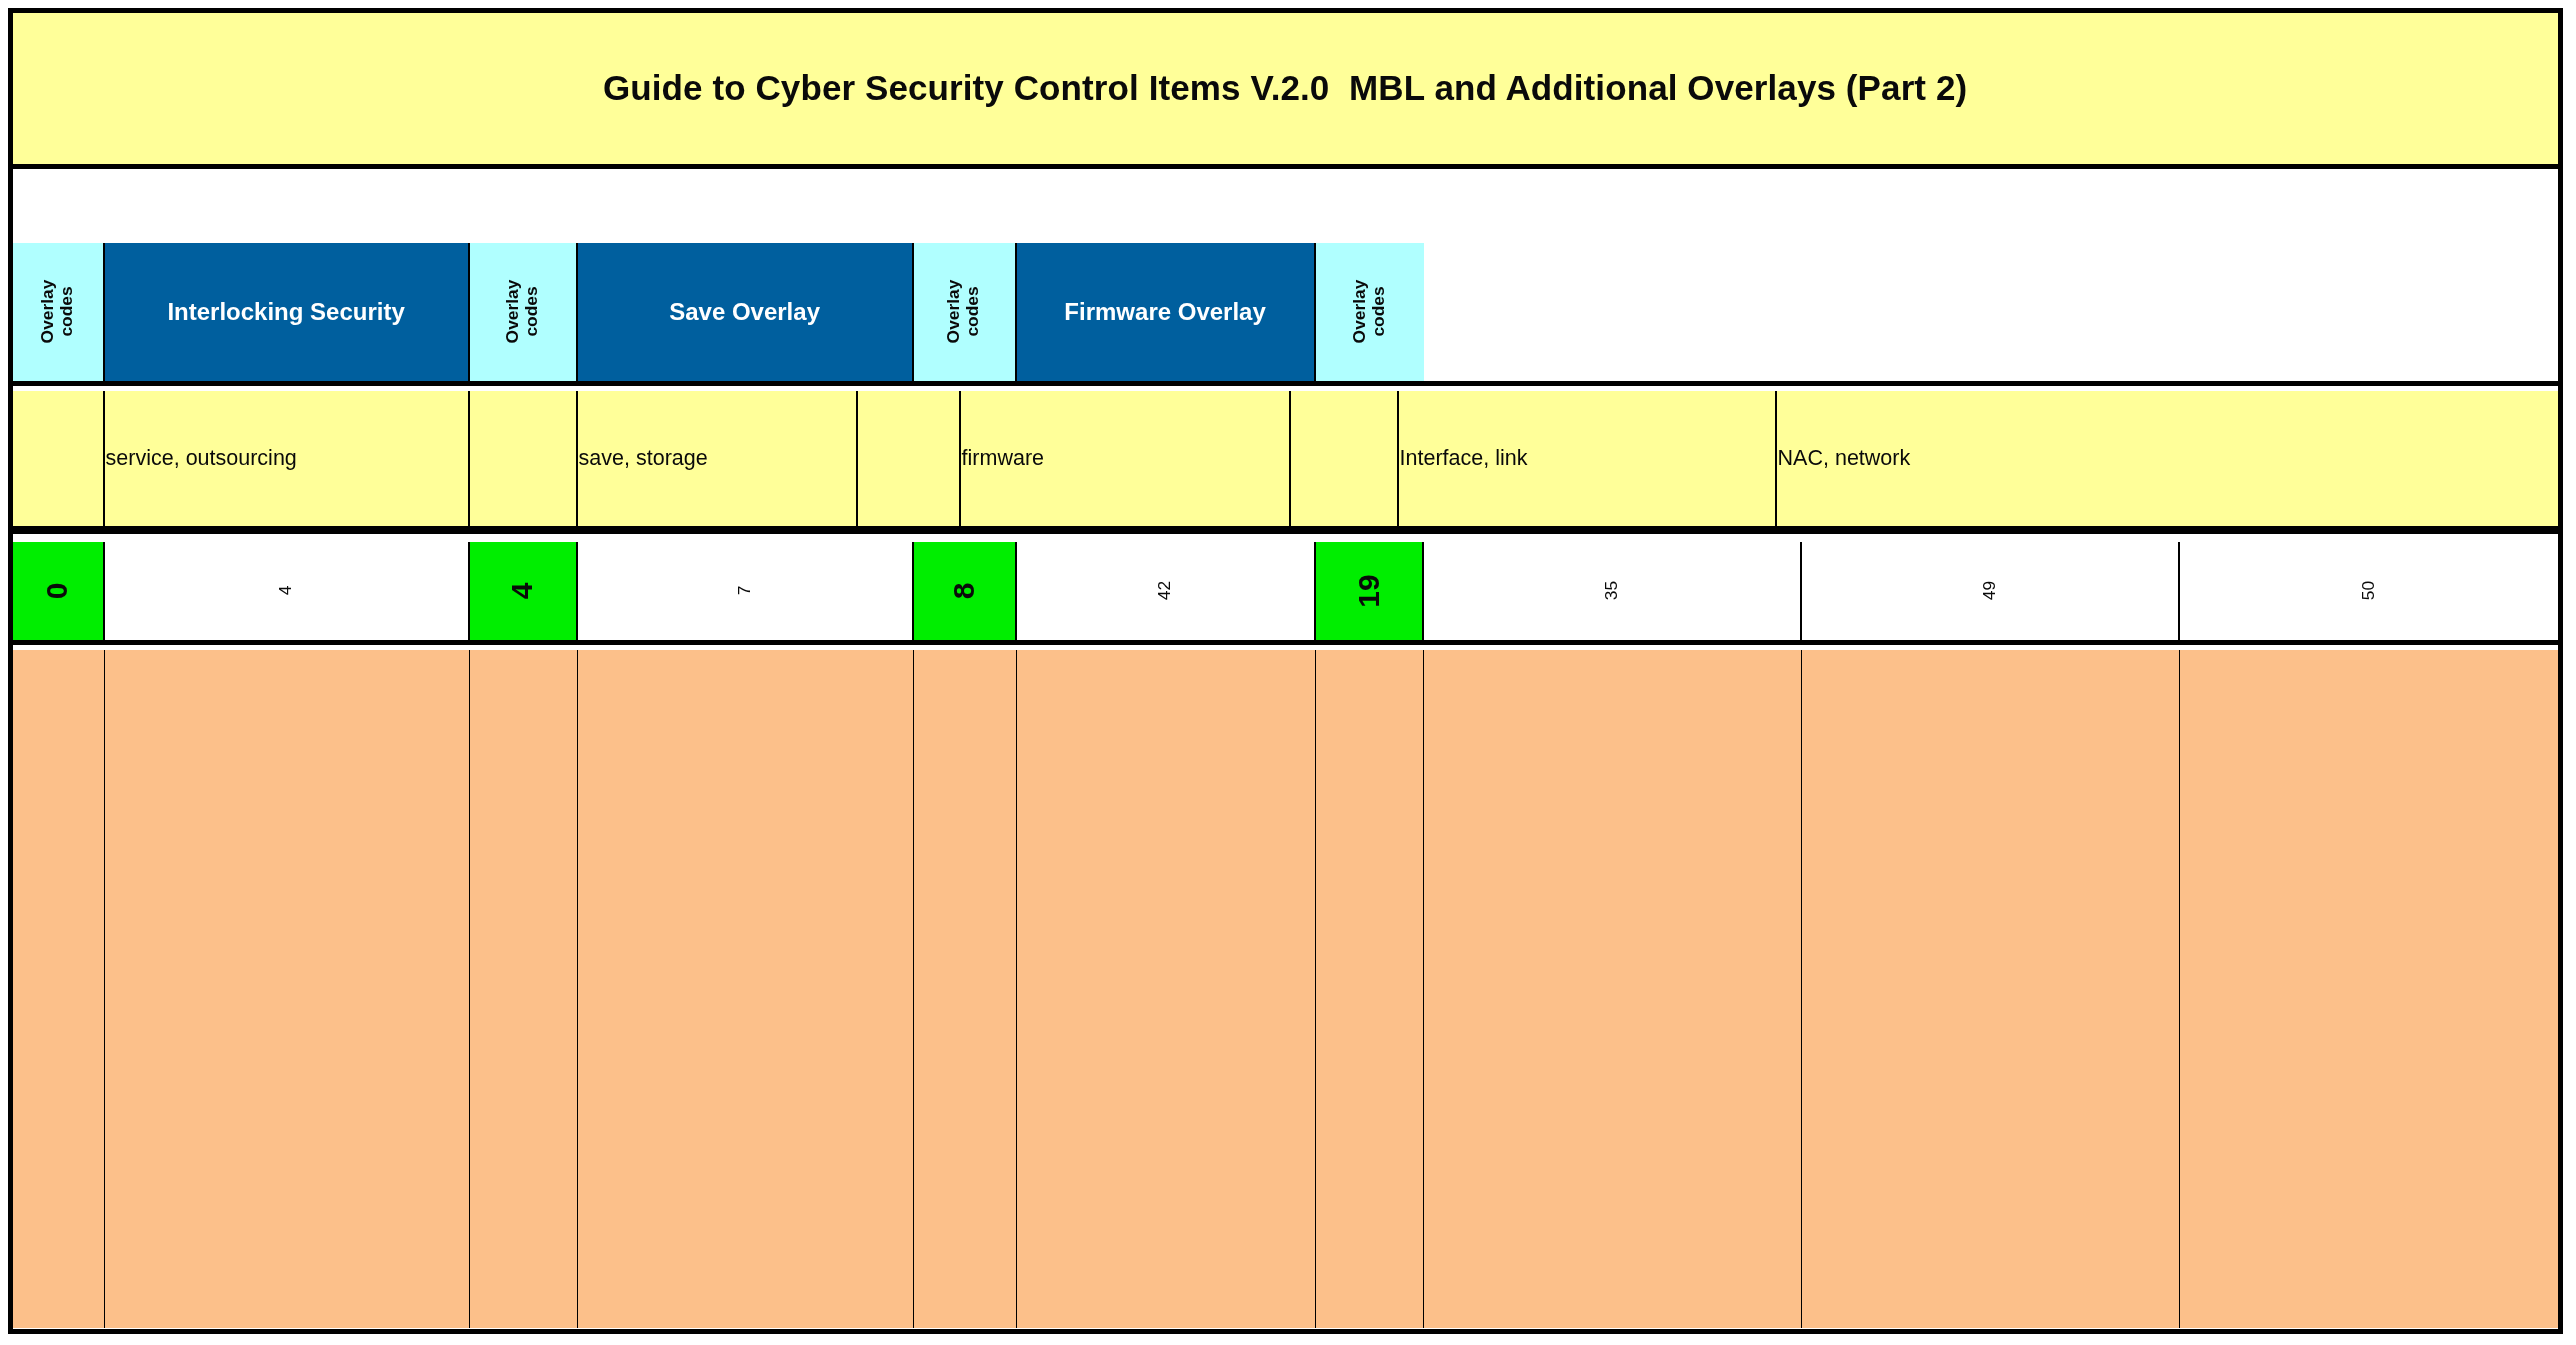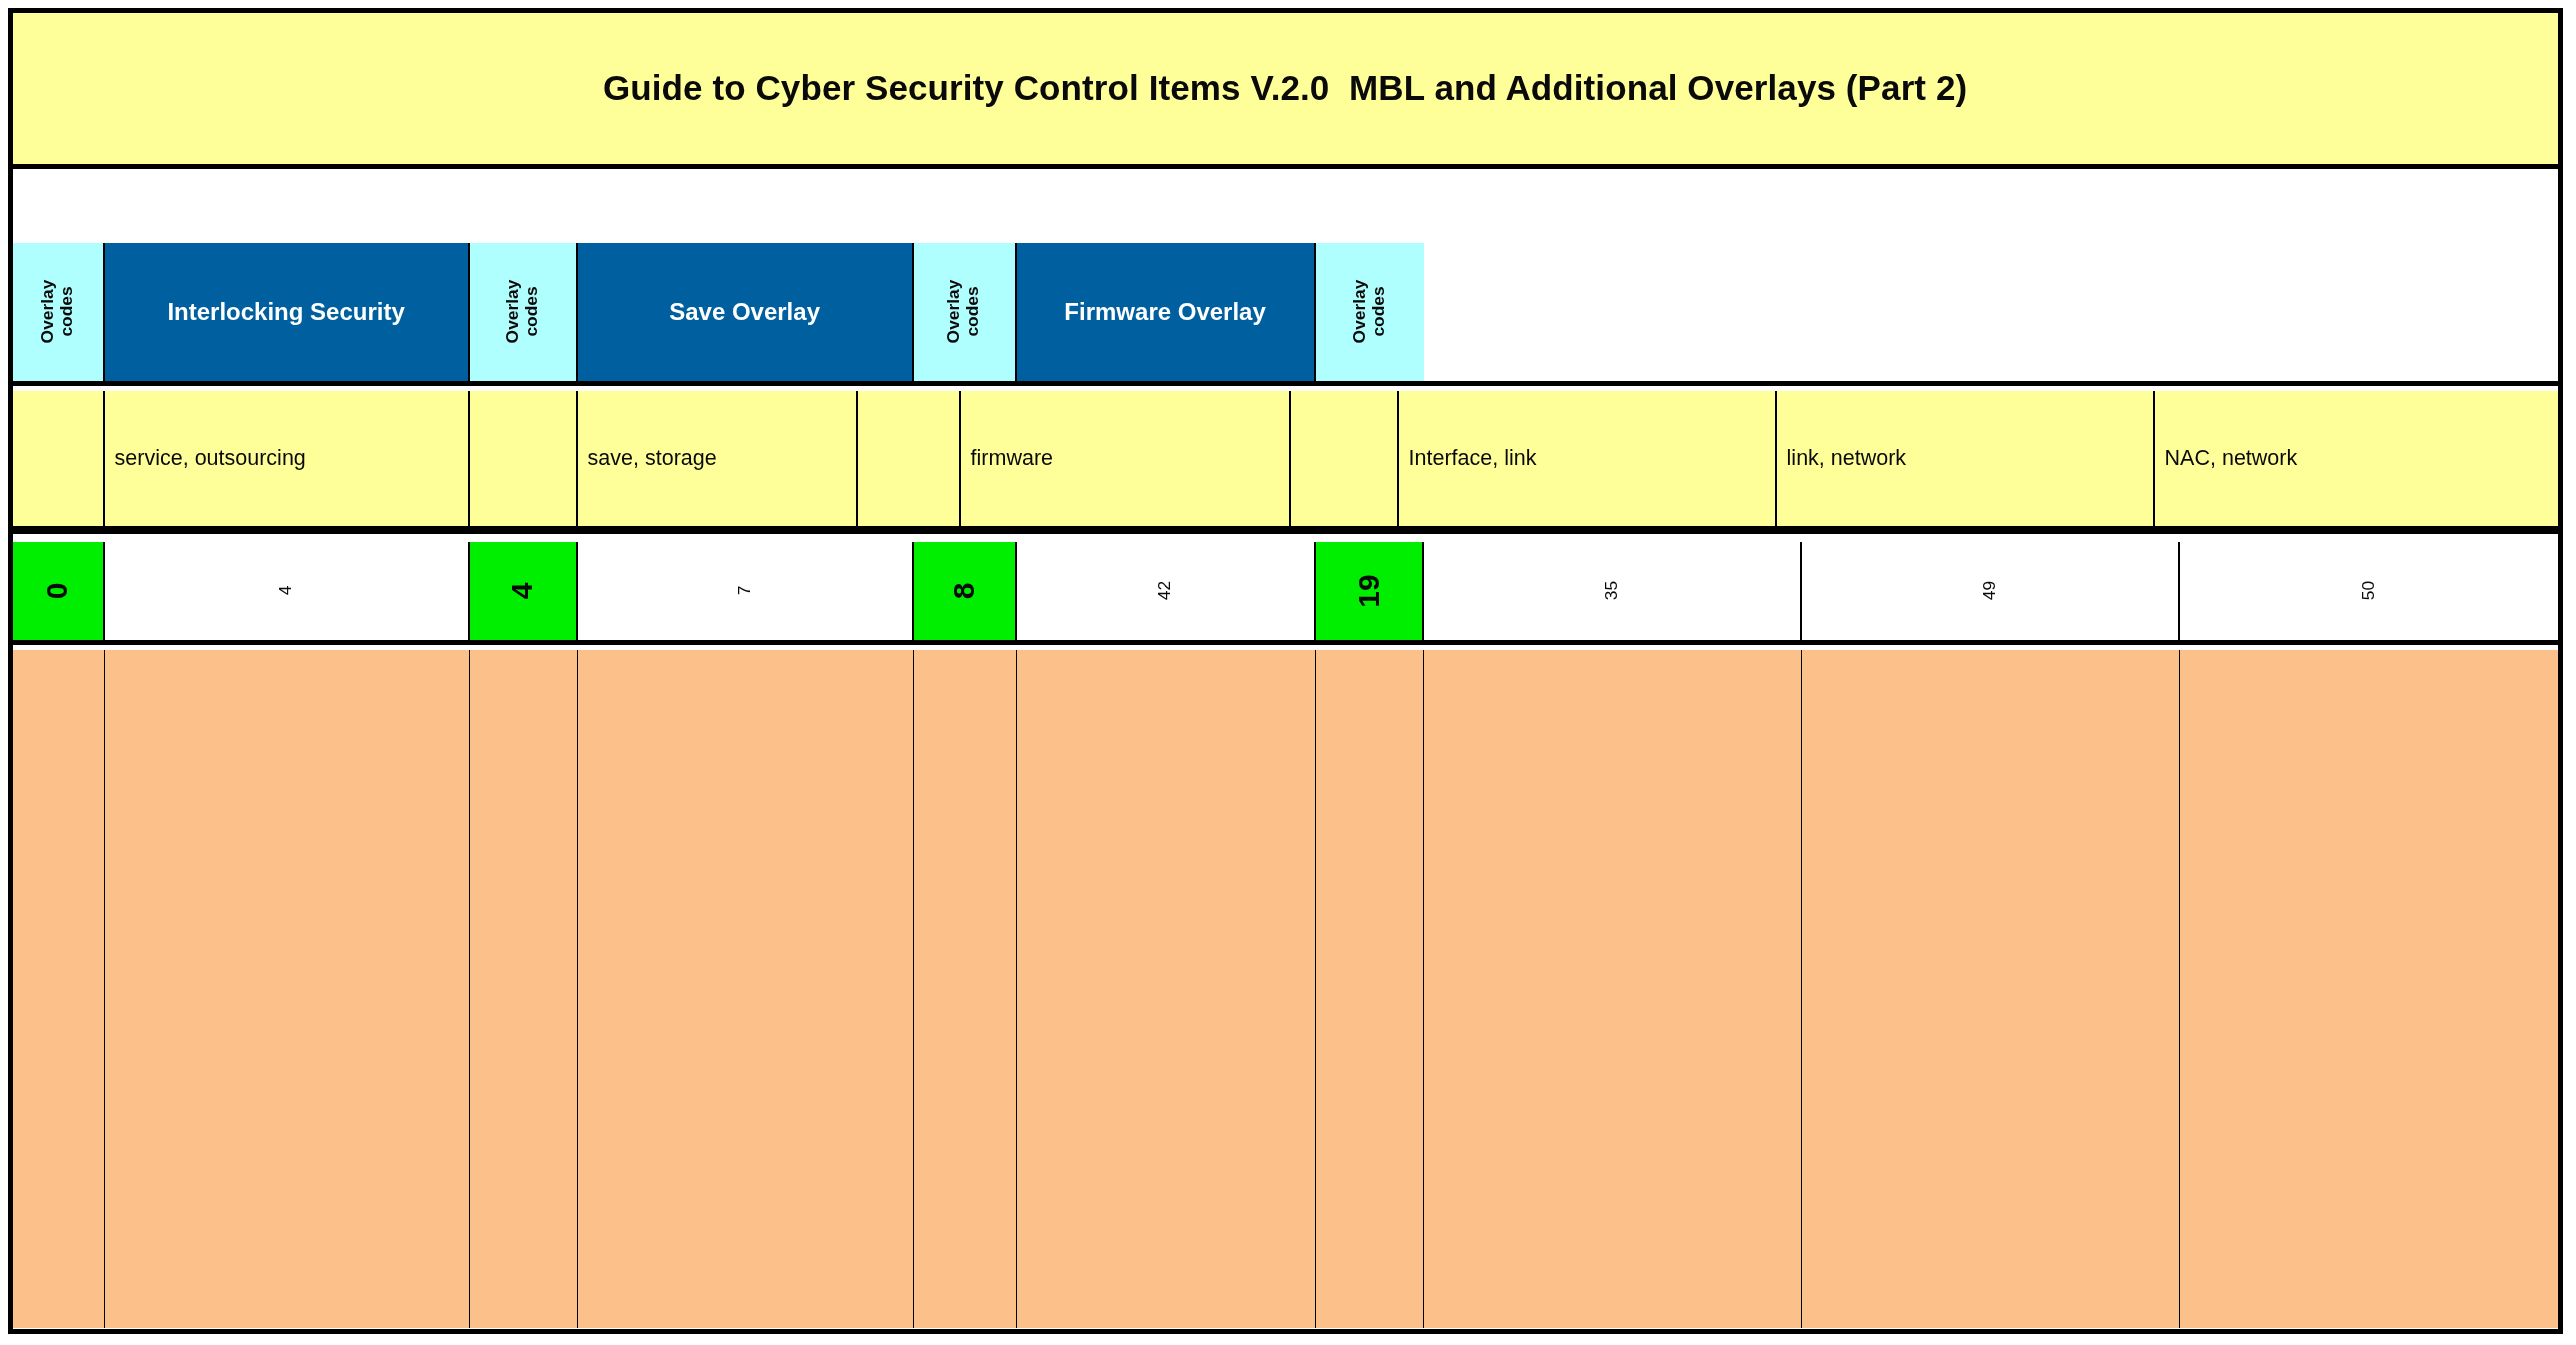--- a/index.html
+++ b/index.html
@@ -156,21 +156,21 @@
     background: #ffff99;
     border-bottom: 8.1px solid #000000;
   }
   .kcell {
     box-sizing: border-box;
     height: 100%;
     background: #ffff99;
     border-right: 2.9px solid #000000;
     display: flex;
     align-items: center;
-    padding-left: 10px;
+    padding-left: 1px;
     overflow: hidden;
   }
   .kcell:last-child { border-right: none; }
   .kcell .ktxt {
     font-size: 21.5px;
     color: #0a0a0a;
     white-space: nowrap;
   }
 
   
@@ -296,23 +296,20 @@
         <span class="ktxt"></span>
       </div>
     <div class="kcell" style="width:330px">
         <span class="ktxt">firmware</span>
       </div>
     <div class="kcell" style="width:108px">
         <span class="ktxt"></span>
       </div>
     <div class="kcell" style="width:378px">
         <span class="ktxt">Interface, link</span>
-      </div>
-    <div class="kcell" style="width:378px">
-        <span class="ktxt">link, network</span>
       </div>
     <div class="kcell" style="flex:1">
         <span class="ktxt">NAC, network</span>
       </div>
   </div>
 
   <div class="row" id="number-row">
     <div class="ncell code" style="width:92px">
         <span class="rot">0</span>
       </div>

